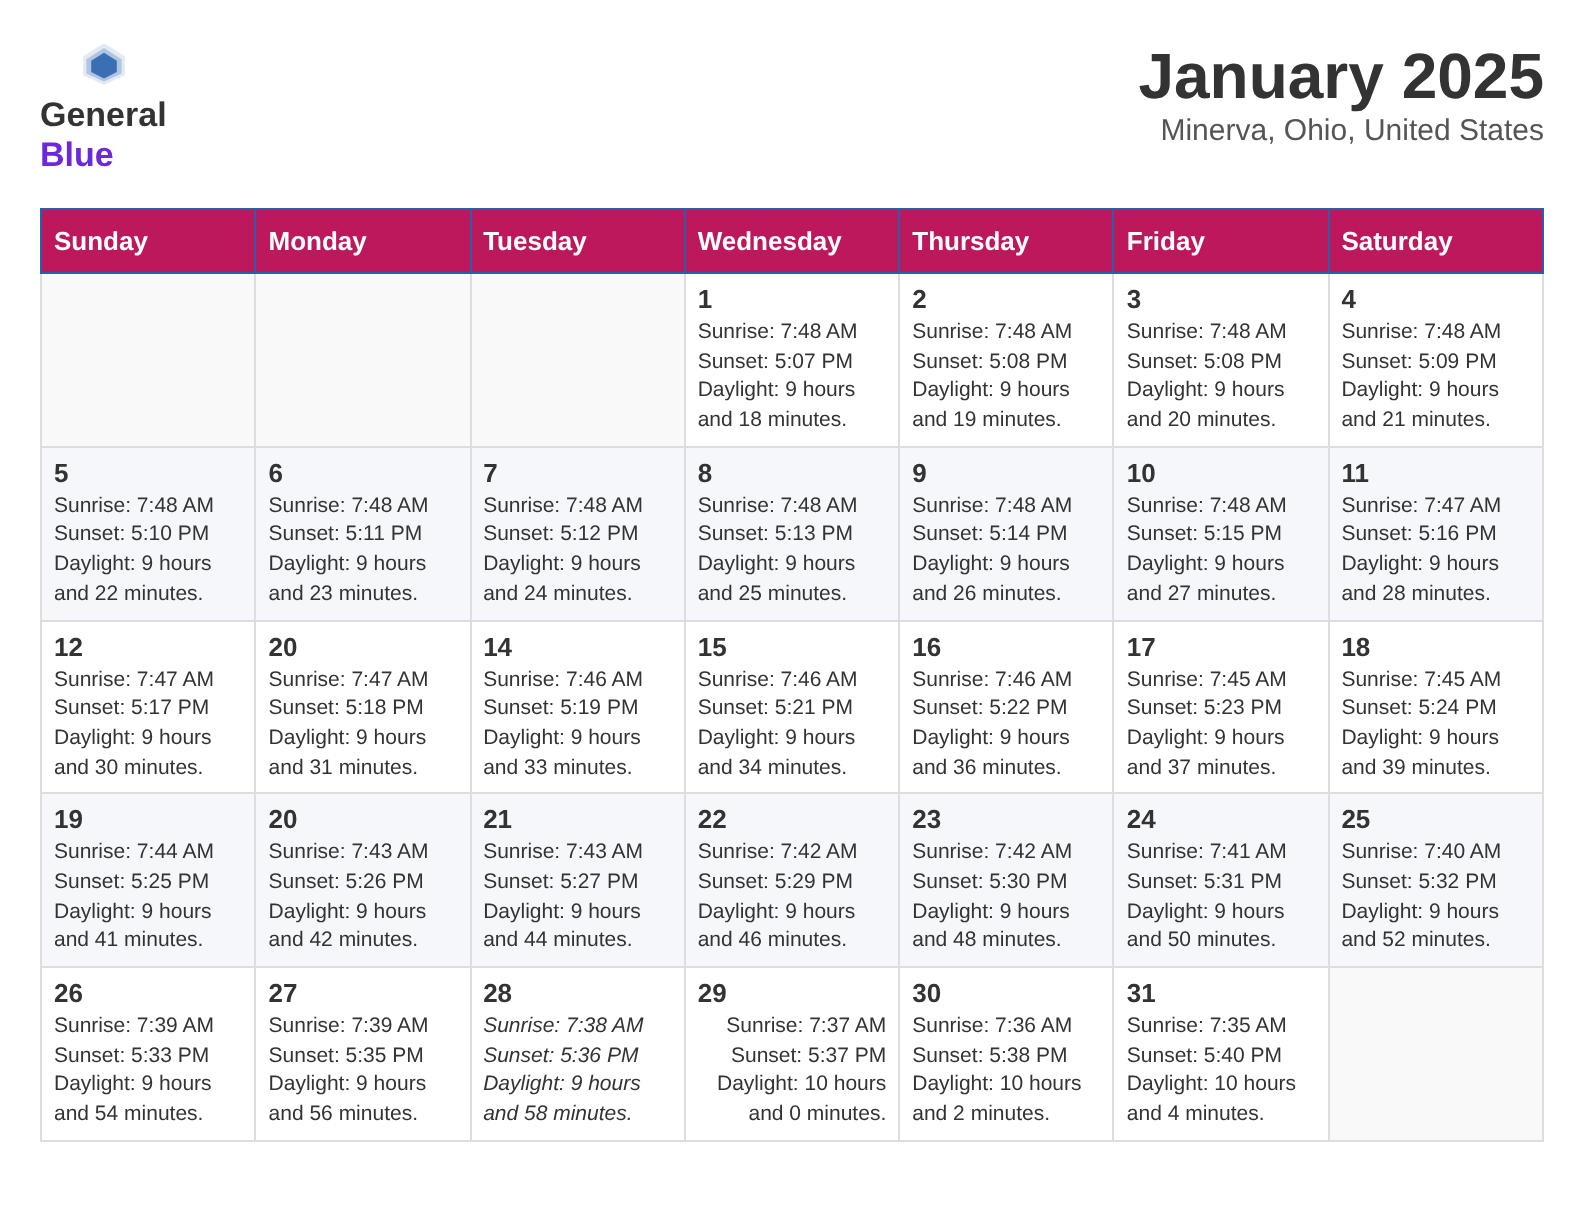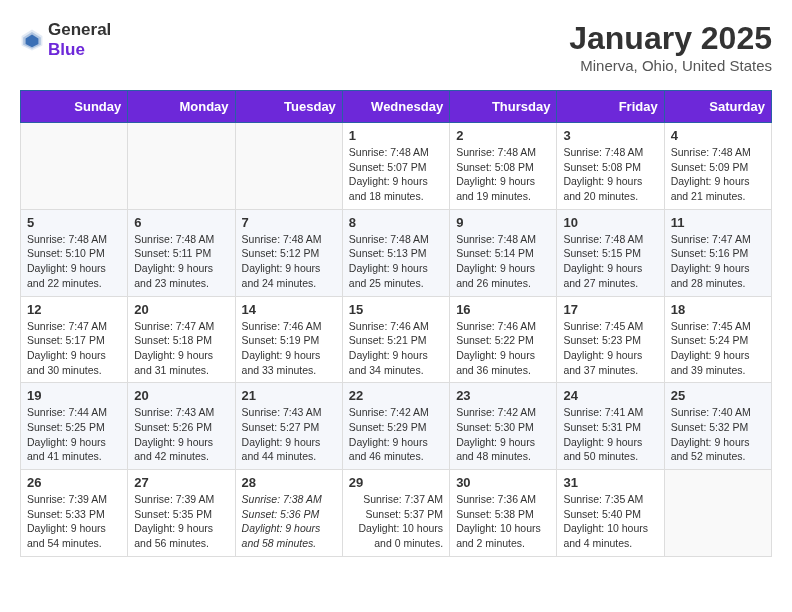--- a/index.html
+++ b/index.html
@@ -13,20 +13,21 @@
     .header {
       display: flex;
       justify-content: space-between;
       align-items: flex-start;
       margin-bottom: 16px;
     }
     .logo {
       display: flex;
       align-items: center;
       gap: 4px;
+      flex-direction: column;
     }
     .logo-icon {
       width: 24px;
       height: 24px;
     }
     .title-block {
       text-align: right;
     }
     .month-title {
       font-size: 32px;
@@ -36,23 +37,23 @@
     .location-title {
       font-size: 15px;
       color: #555;
     }
     .calendar {
       width: 100%;
       border-collapse: collapse;
       border: 1px solid #ccc;
     }
     .calendar th {
-      background-color: #6d28d9;
+      background-color: #be185d;
       color: white;
-      text-align: right;
+      text-align: left;
       padding: 8px 6px;
       font-size: 13px;
       border: 1px solid #2a5fa5;
     }
     .calendar td {
       vertical-align: top;
       padding: 5px 6px;
       border: 1px solid #ddd;
       width: calc(100% / 7);
       height: 80px;

